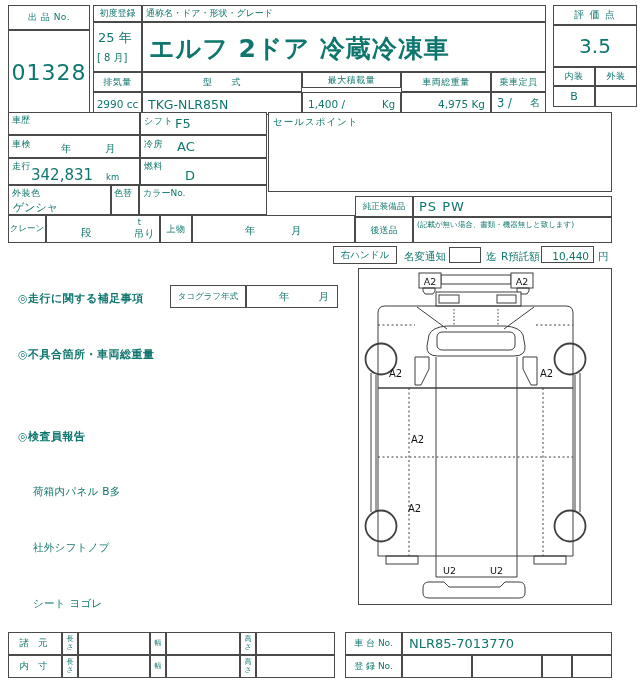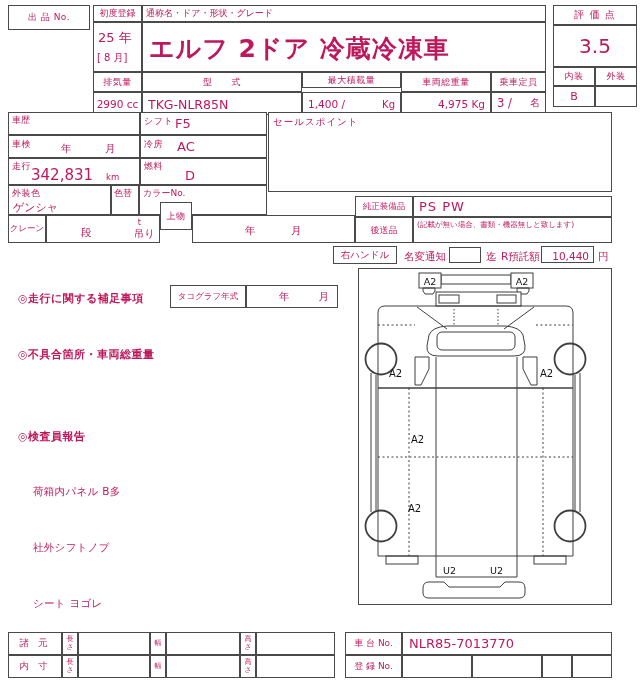--- a/index.html
+++ b/index.html
@@ -1,17 +1,17 @@
 <!DOCTYPE html>
 <html><head>
 <meta charset="utf-8">
 <style>
   html,body{margin:0;padding:0;background:#fff;}
   .sheet{position:relative;width:640px;height:680px;background:#fff;
-         font-family:"DejaVu Sans","Liberation Sans",sans-serif;color:#be185d;
+         font-family:"DejaVu Sans","Liberation Sans",sans-serif;color:#0f766e;
          overflow:hidden;}
   .c{position:absolute;border:1px solid #4a4a4a;box-sizing:border-box;background:#fff;}
   .t{position:absolute;white-space:pre;}
   .lbl{font-size:9px;letter-spacing:.5px;}
   .ctr{display:flex;align-items:center;justify-content:center;}
   .tl{padding:1px 0 0 3px;font-size:9px;white-space:pre;}
   .big{font-size:25px;font-weight:600;letter-spacing:1px;}
   .v13{font-size:13px;}
   .v11{font-size:11px;}
   .v10{font-size:10.5px;}
@@ -20,20 +20,21 @@
   .head{font-size:11px;font-weight:600;letter-spacing:.5px;}
   .report{font-size:10.5px;line-height:18.6px;letter-spacing:.3px;white-space:pre;}
   svg text{font-family:"DejaVu Sans","Liberation Sans",sans-serif;fill:#111;stroke:none;}
 </style>
 </head>
 <body>
 
 <div class="sheet">
 
   <div class="c ctr lbl" style="left:8px;top:5px;width:82px;height:25px;">出 品 No.</div>
+  <div class="c ctr" style="left:8px;top:30px;width:82px;height:85px;font-size:22px;letter-spacing:1px;">01328</div>
 
   <div class="c ctr lbl" style="left:93px;top:5px;width:49px;height:17px;letter-spacing:0;">初度登録</div>
   <div class="c" style="left:93px;top:22px;width:49px;height:50px;">
     <span class="t" style="left:4px;top:6px;font-size:13px;">25 年</span>
     <span class="t" style="left:3px;top:28px;font-size:10px;">[ 8 月]</span>
   </div>
   <div class="c ctr lbl" style="left:93px;top:72px;width:49px;height:20px;">排気量</div>
   <div class="c ctr" style="left:93px;top:92px;width:49px;height:23px;font-size:10.5px;">2990 cc</div>
 
   <div class="c tl" style="left:142px;top:5px;width:404px;height:17px;">通称名・ドア・形状・グレード</div>
@@ -98,21 +99,21 @@
   </div>
   <div class="c tl" style="left:111px;top:185px;width:28px;height:30px;padding-left:2px;">色替</div>
   <div class="c tl" style="left:139px;top:185px;width:128px;height:30px;">カラーNo.</div>
 
   <div class="c ctr" style="left:8px;top:215px;width:38px;height:28px;font-size:8.5px;">クレーン</div>
   <div class="c" style="left:46px;top:215px;width:114px;height:28px;">
     <span class="t v10" style="left:34px;top:10px;">段</span>
     <span class="t" style="right:18px;top:2px;font-size:8px;">t</span>
     <span class="t v10" style="right:4px;top:11px;">吊り</span>
   </div>
-  <div class="c ctr lbl" style="left:160px;top:202px;width:32px;height:28px;">上物</div>
+  <div class="c ctr lbl" style="left:160px;top:215px;width:32px;height:28px;">上物</div>
   <div class="c" style="left:192px;top:215px;width:163px;height:28px;">
     <span class="t v10" style="left:52px;top:8px;">年</span>
     <span class="t v10" style="left:98px;top:8px;">月</span>
   </div>
 
   <div class="c" style="left:268px;top:112px;width:344px;height:80px;">
     <span class="t" style="left:4px;top:3px;font-size:9.5px;letter-spacing:1px;">セールスポイント</span>
   </div>
   <div class="c ctr" style="left:355px;top:196px;width:58px;height:21px;font-size:8.5px;">純正装備品</div>
   <div class="c" style="left:413px;top:196px;width:199px;height:21px;">

